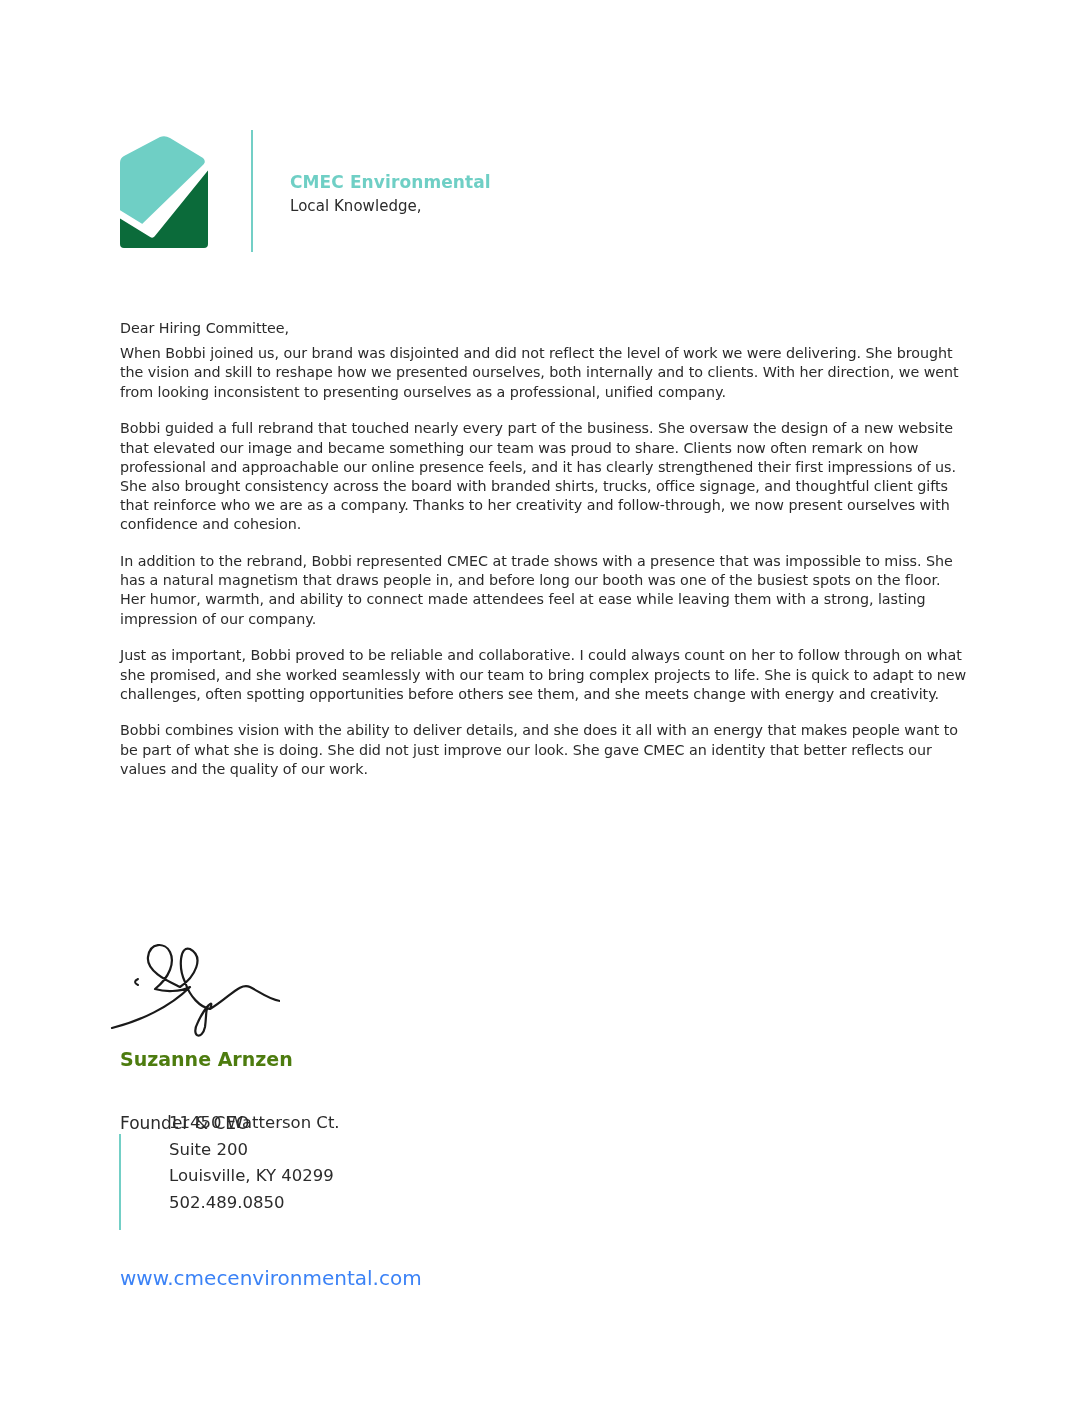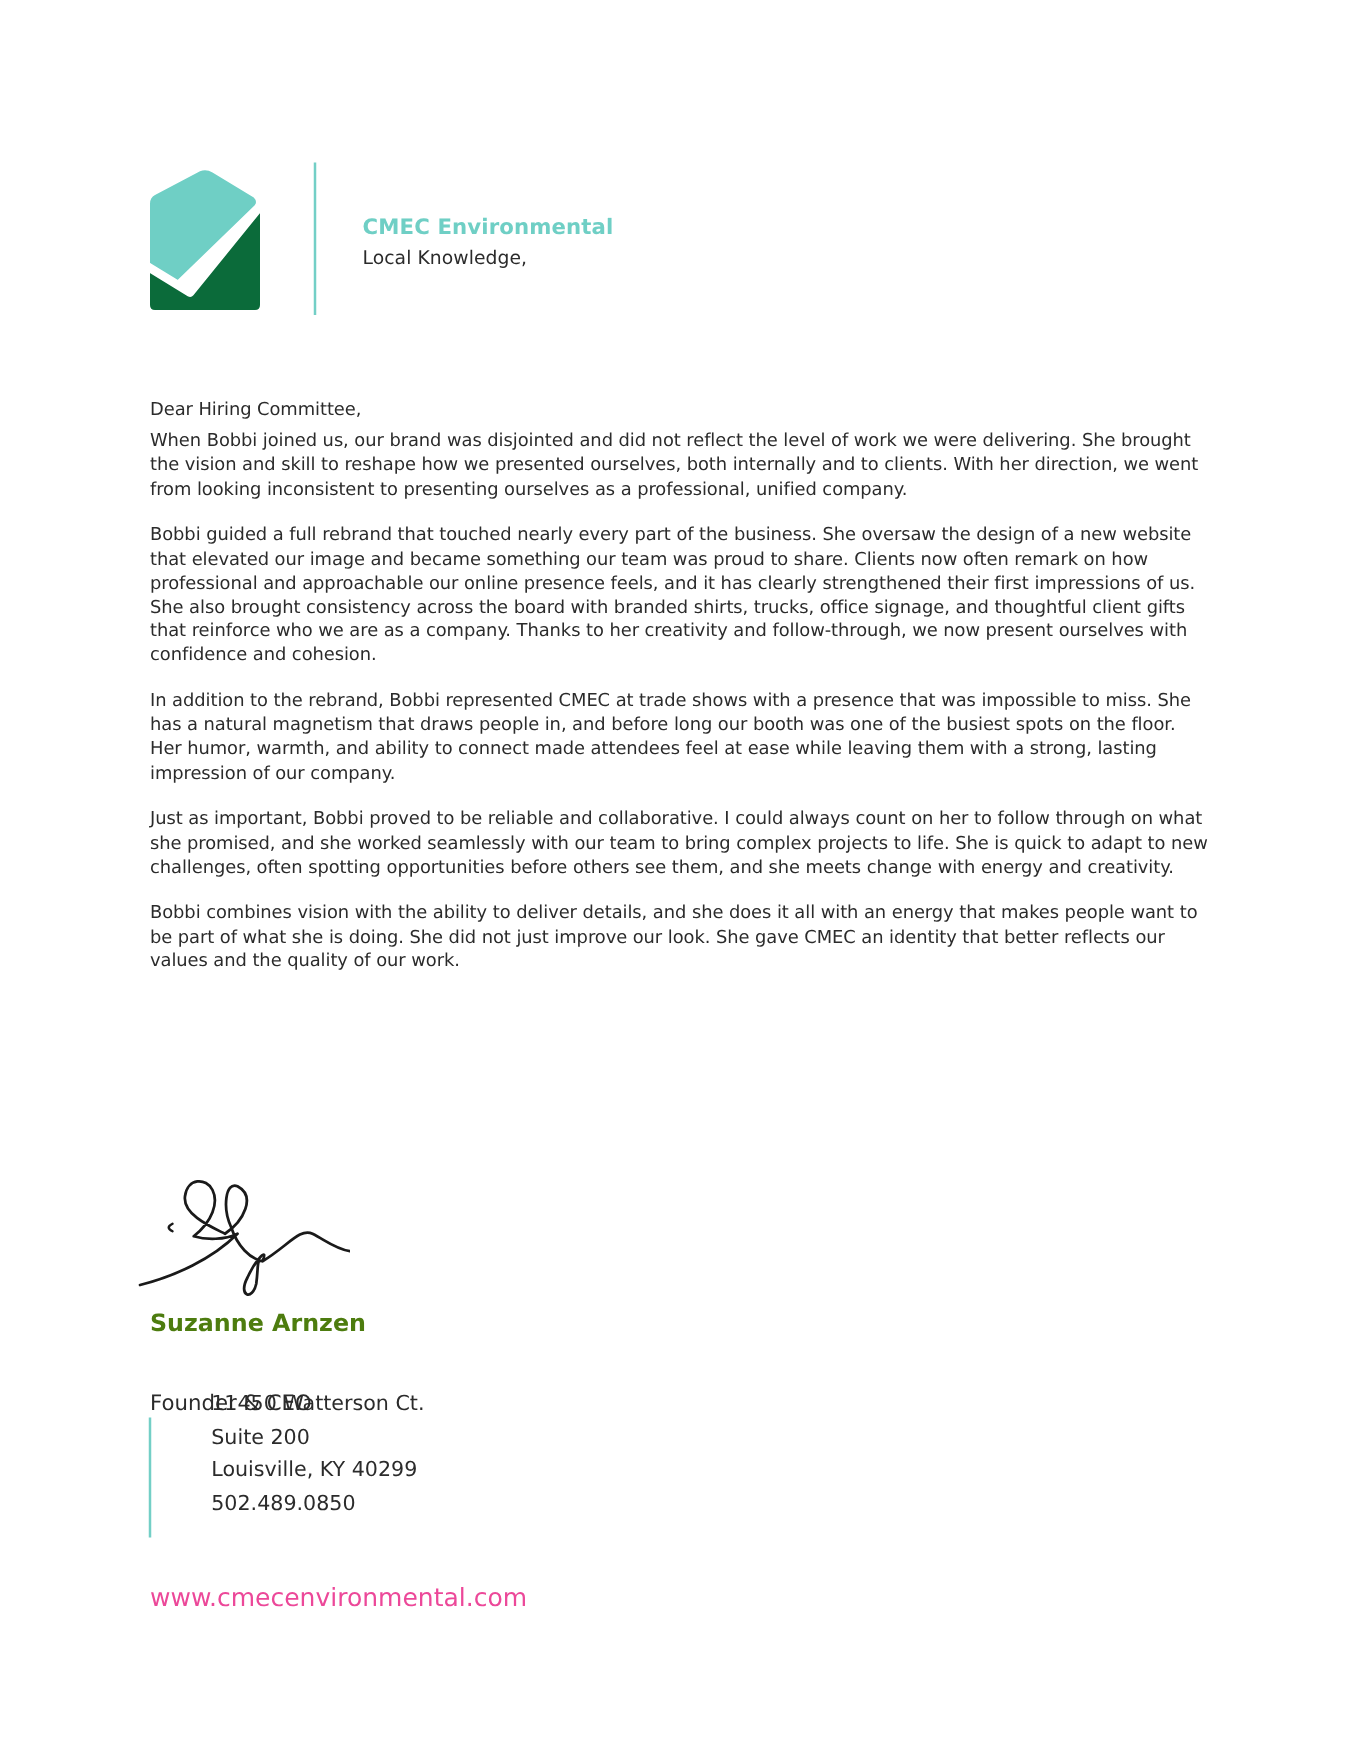--- a/index.html
+++ b/index.html
@@ -98,21 +98,21 @@
       font-size: 16.5px;
       line-height: 26.5px;
       color: #2b2b2b;
     }
     .website {
       position: absolute;
       left: 120px;
       top: 1265px;
       font-size: 20px;
       line-height: 26px;
-      color: #ec4899;
+      color: #3b82f6;
       text-decoration: none;
     }
   </style>
 </head>
 <body>
 
 <svg class="logo" viewBox="0 0 94 116" xmlns="http://www.w3.org/2000/svg">
 
   <path d="M6 22 Q2 24 2 29 L2 76 Q2 81 7 83 L22 92 L86 30 Q88 27 85 24 L52 4 Q47 1 42 3 Z" fill="#6fcfc5"></path>
 

